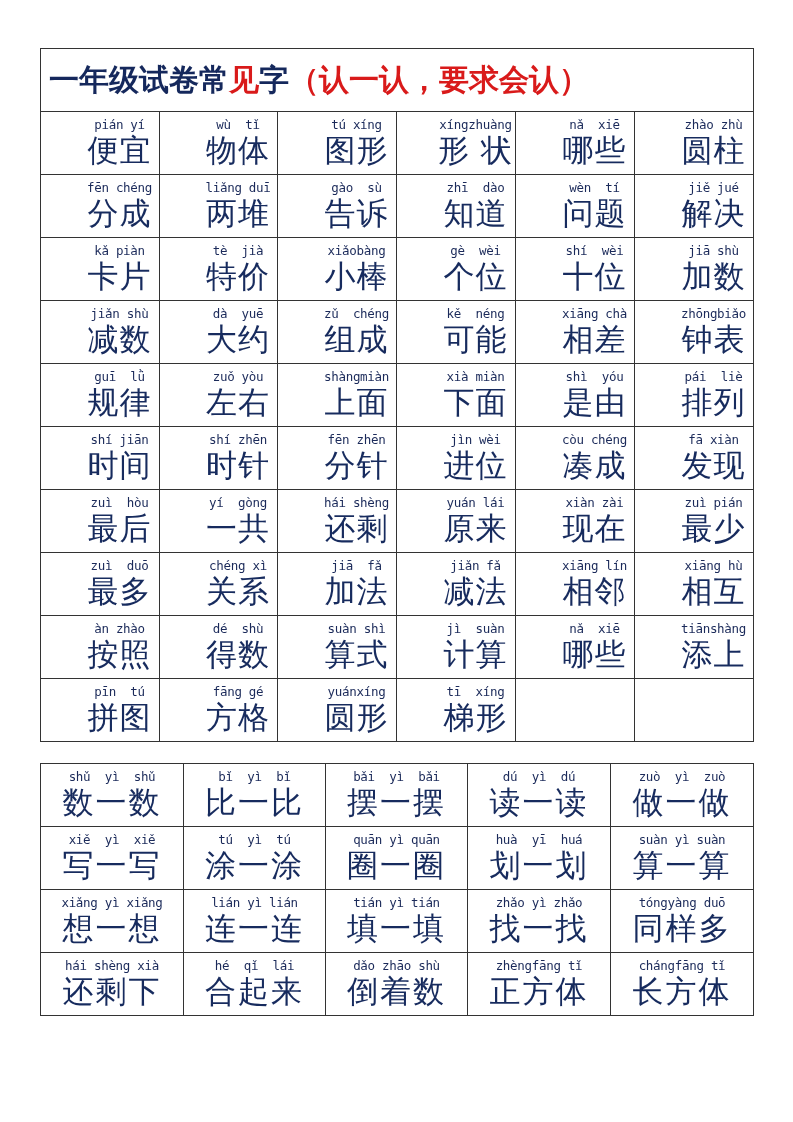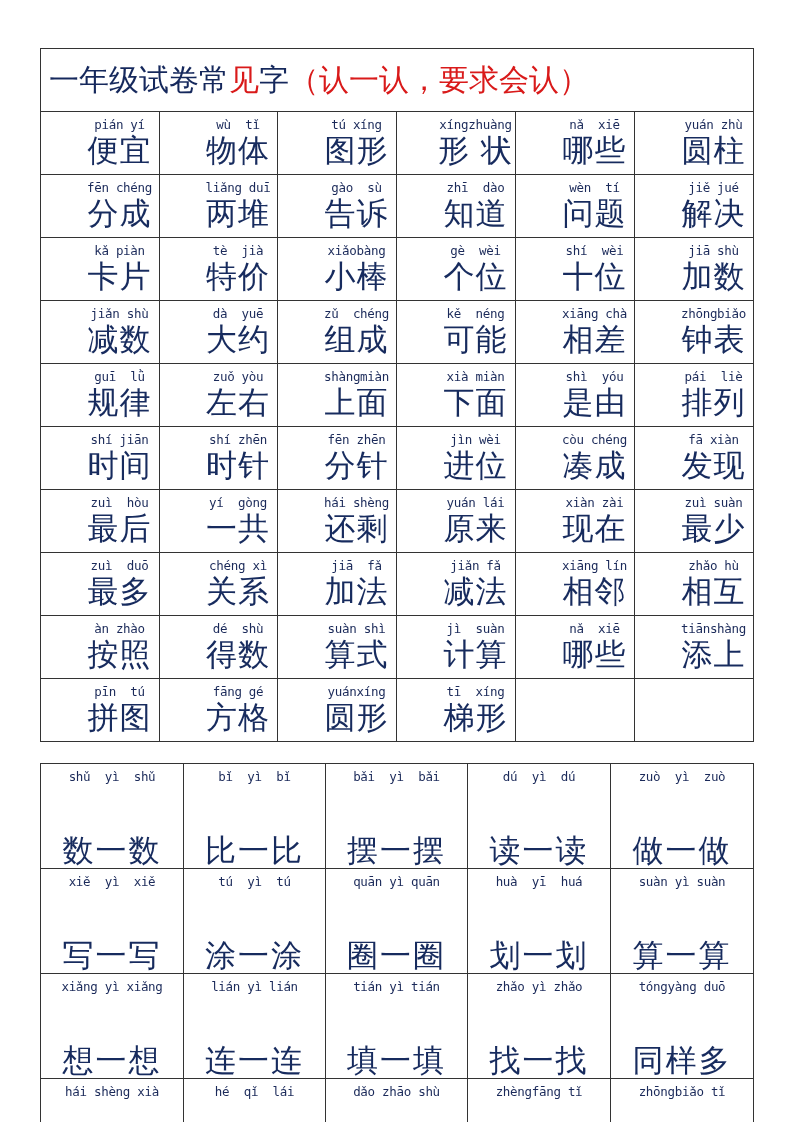--- a/index.html
+++ b/index.html
@@ -3,29 +3,29 @@
 <meta charset="utf-8">
 <style>
   html, body { margin: 0; padding: 0; background: #ffffff; }
   body { width: 793px; height: 1122px; position: relative; overflow: hidden;
          font-family: "DejaVu Sans", sans-serif; color: #1b2a5a; }
   table { border-collapse: collapse; position: absolute; table-layout: fixed; }
   td { border: 1px solid #333333; padding: 0; text-align: center; vertical-align: top; overflow: hidden; }
   #table1 { left: 40px; top: 48px; width: 713px; }
   #table2 { left: 40px; top: 763px; width: 713px; }
   .title-cell { height: 62px; text-align: left; vertical-align: middle; padding-left: 8px;
-                font-size: 30px; font-weight: normal; letter-spacing: 0px; white-space: nowrap; }
+                font-size: 30px; font-weight: bold; letter-spacing: 0px; white-space: nowrap; }
   .title-dark { color: #15285c; }
   .title-red { color: #d91a1a; }
   .cell { height: 62px; padding-left: 39px; }
   .py { display: block; font-family: "DejaVu Sans Mono", monospace; font-size: 12.5px;
         line-height: 14px; margin-top: 6px; color: #1b2a5a; white-space: pre; letter-spacing: -0.3px; }
   .hz { display: block; font-size: 31px; line-height: 36px; color: #172b5e; letter-spacing: 1px; white-space: nowrap; }
   .cell2 { height: 62px; }
-  .cell2 .hz { letter-spacing: 2px; margin-top: 48px; }
+  .cell2 .hz { letter-spacing: 2px; }
 </style>
 </head>
 <body>
 
 <table id="table1">
   <colgroup>
     <col style="width:119px">
       <col style="width:118px">
       <col style="width:119px">
       <col style="width:119px">
@@ -55,21 +55,21 @@
         </td>
         <td class="cell">
           <span class="py">xíngzhuàng</span>
           <span class="hz">形 状</span>
         </td>
         <td class="cell">
           <span class="py">nǎ  xiē</span>
           <span class="hz">哪些</span>
         </td>
         <td class="cell">
-          <span class="py">yuán zhù</span>
+          <span class="py">zhào zhù</span>
           <span class="hz">圆柱</span>
         </td>
       </tr>
       <tr>
         <td class="cell">
           <span class="py">fēn chéng</span>
           <span class="hz">分成</span>
         </td>
         <td class="cell">
           <span class="py">liǎng duī</span>
@@ -211,21 +211,21 @@
         </td>
         <td class="cell">
           <span class="py">yuán lái</span>
           <span class="hz">原来</span>
         </td>
         <td class="cell">
           <span class="py">xiàn zài</span>
           <span class="hz">现在</span>
         </td>
         <td class="cell">
-          <span class="py">zuì suàn</span>
+          <span class="py">zuì pián</span>
           <span class="hz">最少</span>
         </td>
       </tr>
       <tr>
         <td class="cell">
           <span class="py">zuì  duō</span>
           <span class="hz">最多</span>
         </td>
         <td class="cell">
           <span class="py">chéng xì</span>
@@ -237,21 +237,21 @@
         </td>
         <td class="cell">
           <span class="py">jiǎn fǎ</span>
           <span class="hz">减法</span>
         </td>
         <td class="cell">
           <span class="py">xiāng lín</span>
           <span class="hz">相邻</span>
         </td>
         <td class="cell">
-          <span class="py">zhǎo hù</span>
+          <span class="py">xiāng hù</span>
           <span class="hz">相互</span>
         </td>
       </tr>
       <tr>
         <td class="cell">
           <span class="py">àn zhào</span>
           <span class="hz">按照</span>
         </td>
         <td class="cell">
           <span class="py">dé  shù</span>
@@ -389,18 +389,18 @@
         </td>
         <td class="cell2">
           <span class="py">dǎo zhāo shù</span>
           <span class="hz">倒着数</span>
         </td>
         <td class="cell2">
           <span class="py">zhèngfāng tǐ</span>
           <span class="hz">正方体</span>
         </td>
         <td class="cell2">
-          <span class="py">zhōngbiǎo tǐ</span>
+          <span class="py">chángfāng tǐ</span>
           <span class="hz">长方体</span>
         </td>
       </tr>
     </tbody>
 </table>
 
 </body></html>

